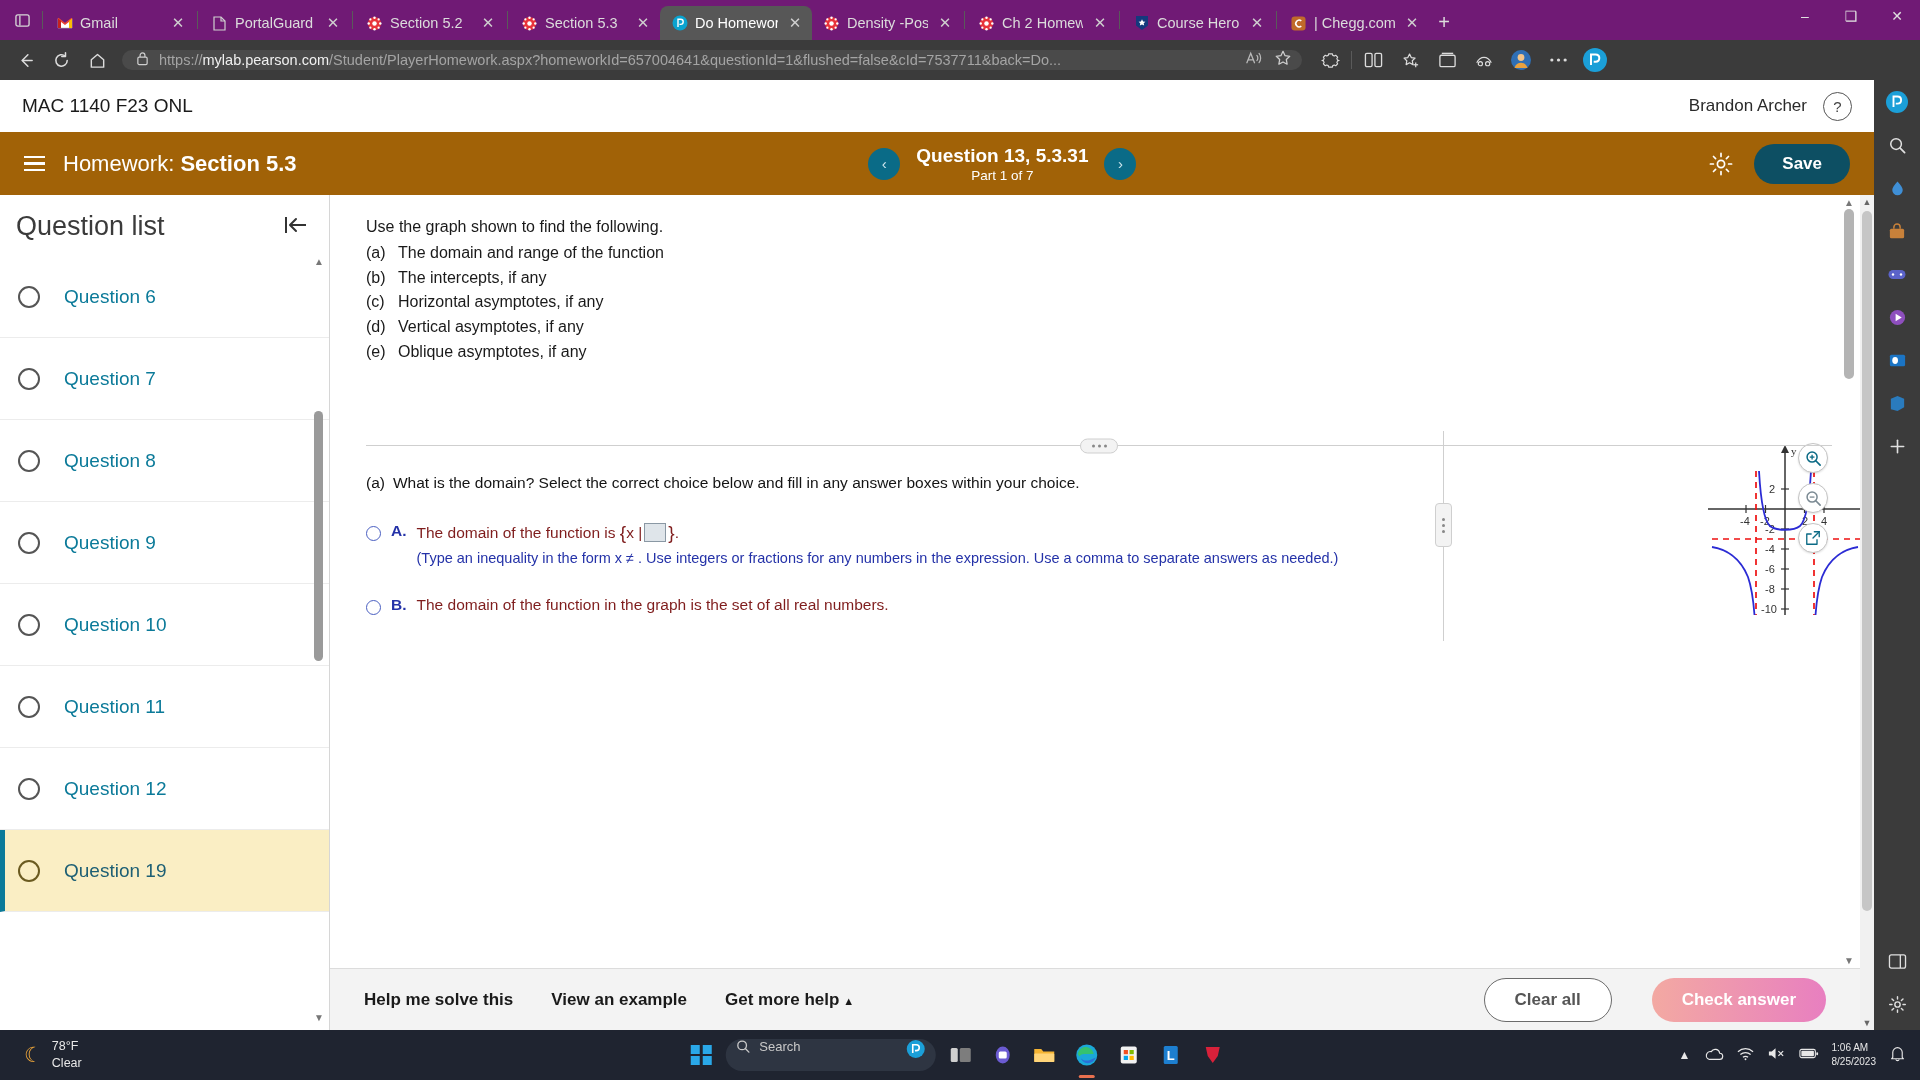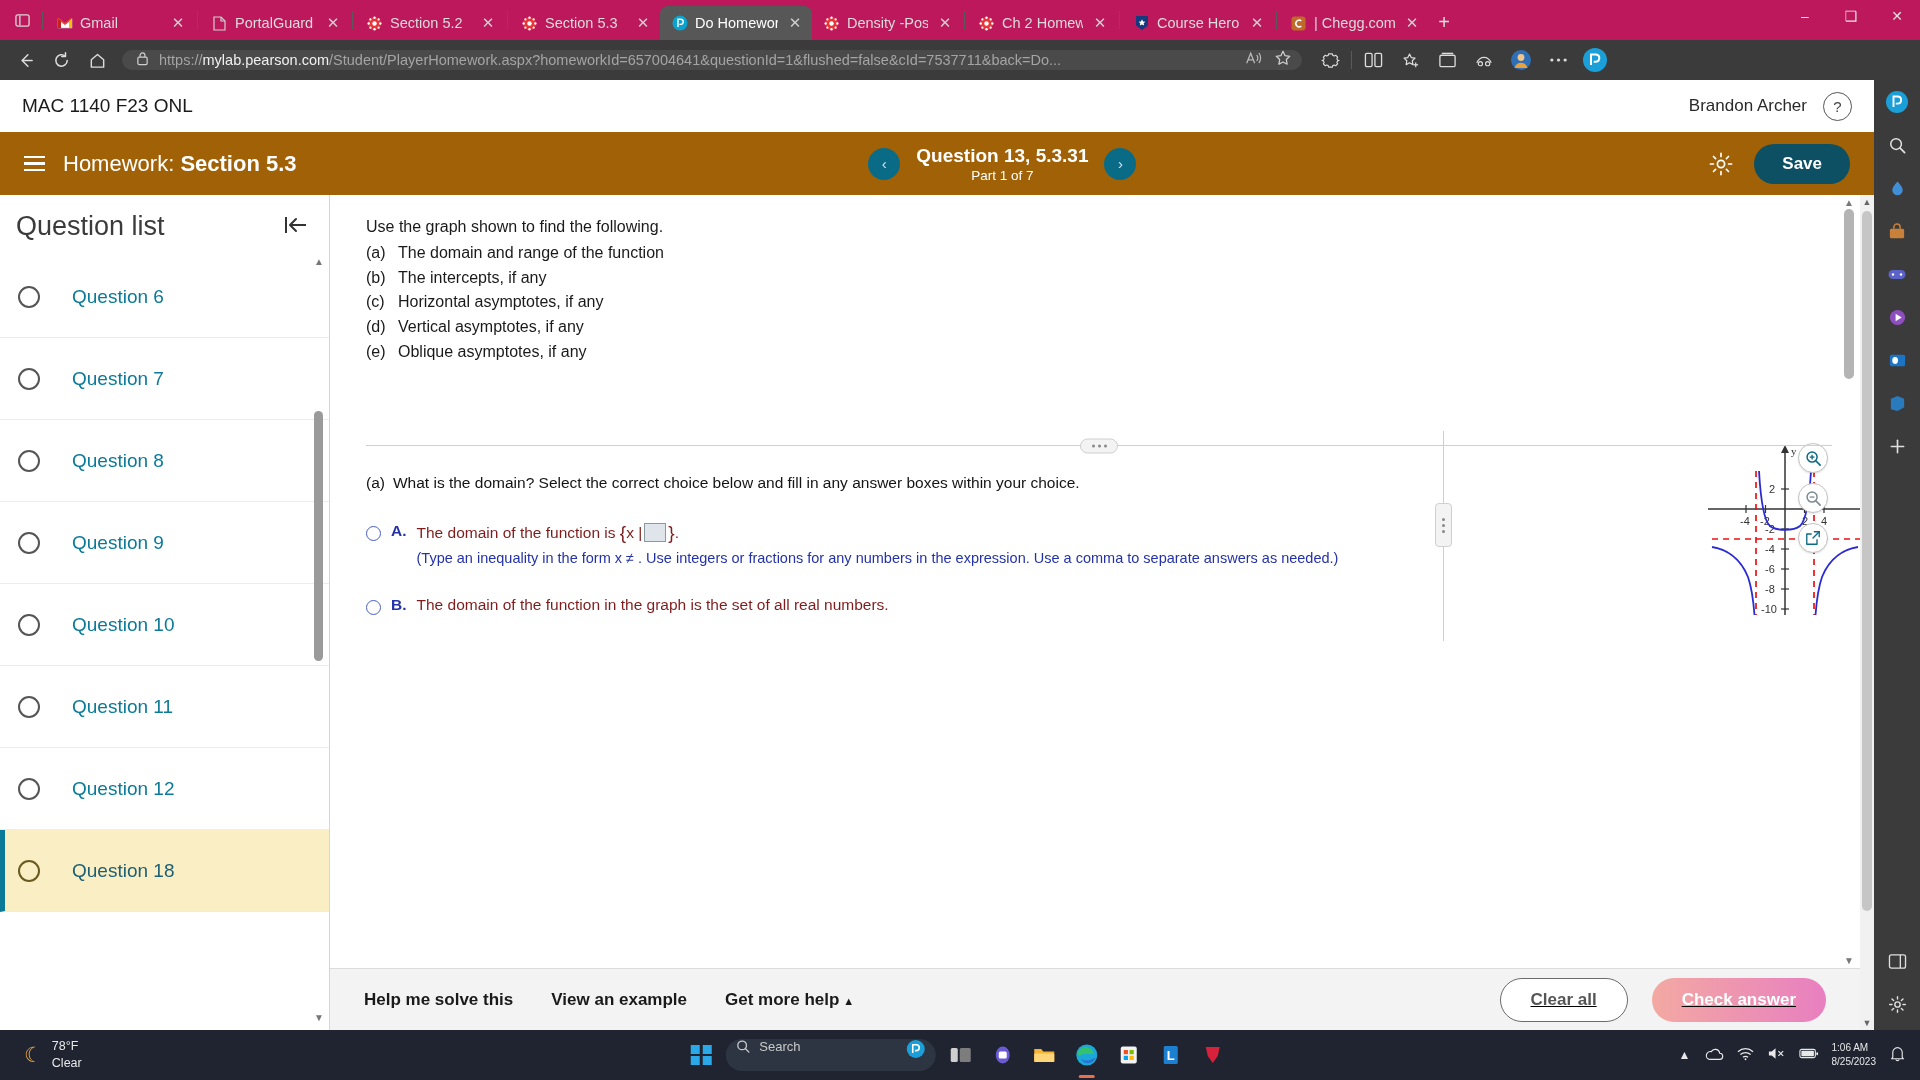--- a/index.html
+++ b/index.html
@@ -10,21 +10,21 @@
     background: #fff;
   }
 
   
   .browser {
     width: 1920px; height: 1030px;
     background: #3b3b3b;
     display: flex; flex-direction: column;
   }
   .tabstrip {
-    height: 40px; background: #be185d;
+    height: 40px; background: #701a75;
     display: flex; align-items: flex-end; padding-left: 4px;
     flex: 0 0 40px;
   }
   .tab-ctrl-btn {
     width: 36px; height: 34px;
     display: flex; align-items: center; justify-content: center;
     color: #d8d8d8; margin-bottom: 3px;
   }
   .vsep { width:1px; height:18px; background:#5a5a5a; margin:0 2px 11px 2px; }
   .tab {
@@ -119,21 +119,21 @@
 
   .qlist {
     width: 330px; flex: 0 0 330px; background:#fff; border-right:1px solid #d6d6d6;
     display:flex; flex-direction:column; min-height:0;
   }
   .qlist-head { display:flex; align-items:center; padding: 16px 20px 14px 16px; }
   .qlist-head h2 { font-size:27px; font-weight:400; color:#3b3b3b; }
   .collapse-icon { margin-left:auto; color:#333; }
   .qlist-scroll { flex:1 1 auto; overflow:hidden; position:relative; }
   .qitem {
-    display:flex; align-items:center; gap:32px; padding: 18px 20px 18px 18px;
+    display:flex; align-items:center; gap:24px; padding: 18px 20px 18px 18px;
     border-bottom:1px solid #ececec; height:82px;
   }
   .qitem .radio { width:22px;height:22px;border-radius:50%;border:2px solid #555; flex:0 0 22px;}
   .qitem .qname { color:#0b7a99; font-size:19px; }
   .qitem.current { background:#faeec4; border-left:5px solid #0b7a99; padding-left:13px; }
   .qitem.current .radio { border-color:#6a5a20; }
   .qitem.current .qname { color:#1d5f74; }
   .qlist-sb {
     position:absolute; right:6px; top:0; width:9px; height:100%;
   }
@@ -197,21 +197,21 @@
   }
   .pagescroll .thumb { position:absolute;left:0;top:0;width:10px;height:170px;background:#b4b4b4;border-radius:5px; }
   .pagescroll .ar { color:#777;font-size:10px;text-align:center; }
 
   .bottombar {
     height: 62px; flex: 0 0 62px; background:#f3f3f3; border-top:1px solid #dcdcdc;
     display:flex; align-items:center; padding: 0 34px;
   }
   .helplink { font-size:17px; font-weight:700; color:#1a1a1a; margin-right:38px; }
   .helplink .caret { font-size:11px; margin-left:4px; }
-  .bottombar .right { margin-left:auto; display:flex; align-items:flex-end; gap:24px;text-decoration:underline; }
+  .bottombar .right { margin-left:auto; display:flex; align-items:flex-end; gap:40px; }
   .clear-all {
     border:1.5px solid #6b6b6b; background:#fff; color:#555; border-radius:22px;
     padding:11px 30px; font-size:17px; font-weight:700; cursor:pointer;
   }
   .check-answer {
     border:none; border-radius:22px; padding:12px 30px; font-size:17px; font-weight:700;
     color:#fff; background:linear-gradient(90deg,#f3a9a2 0%,#e87fc0 100%); cursor:pointer;
   }
 
   
@@ -591,21 +591,21 @@
             <div class="qitem">
                 <span class="radio"></span>
                 <span class="qname">Question 11</span>
               </div>
             <div class="qitem">
                 <span class="radio"></span>
                 <span class="qname">Question 12</span>
               </div>
             <div class="qitem current">
                 <span class="radio"></span>
-                <span class="qname">Question 18</span>
+                <span class="qname">Question 19</span>
               </div>
 
             <div class="qlist-sb">
               <div class="arrow">▲</div>
               <div class="thumb"></div>
             </div>
           </div>
           <div style="height:18px;display:flex;justify-content:flex-end;padding-right:5px;">
             <span style="font-size:10px;color:#777;">▼</span>
           </div>

